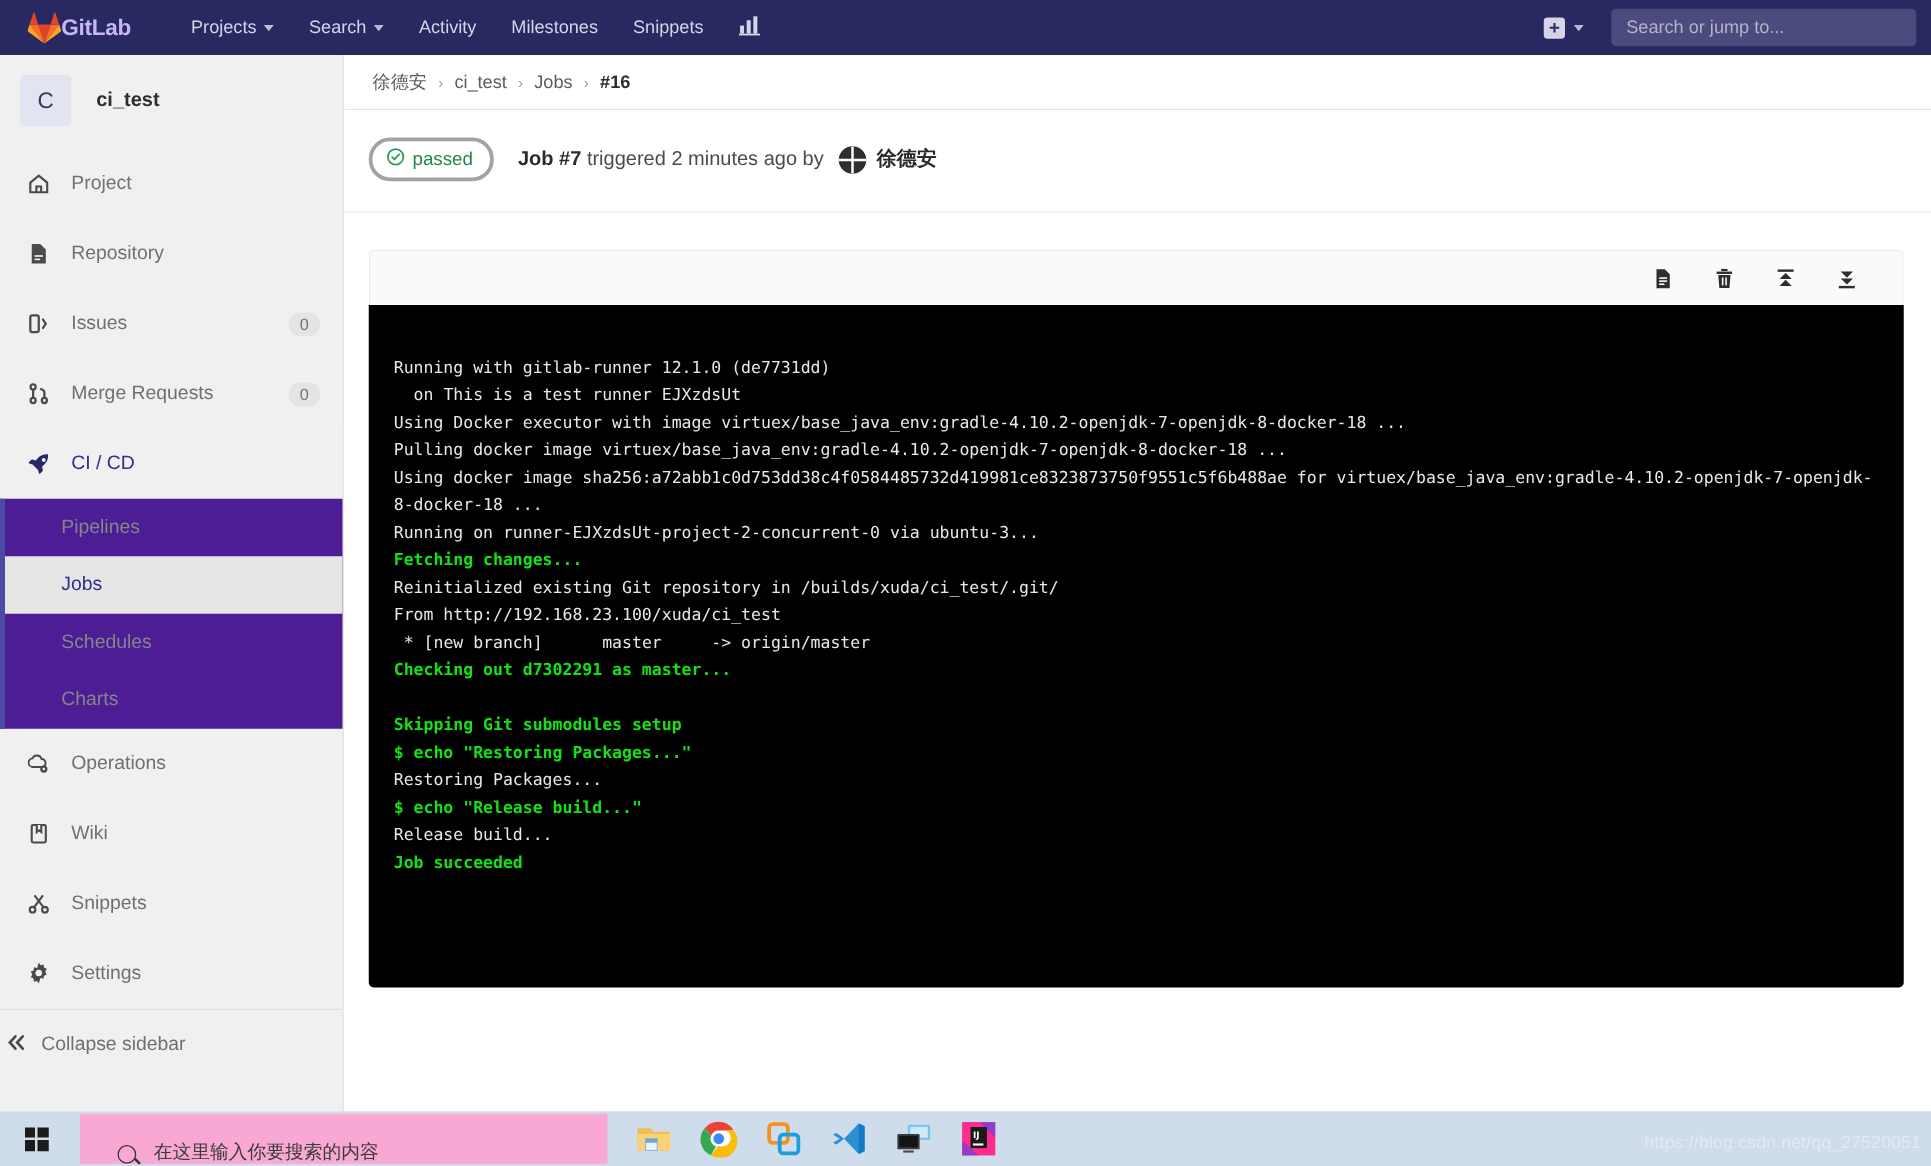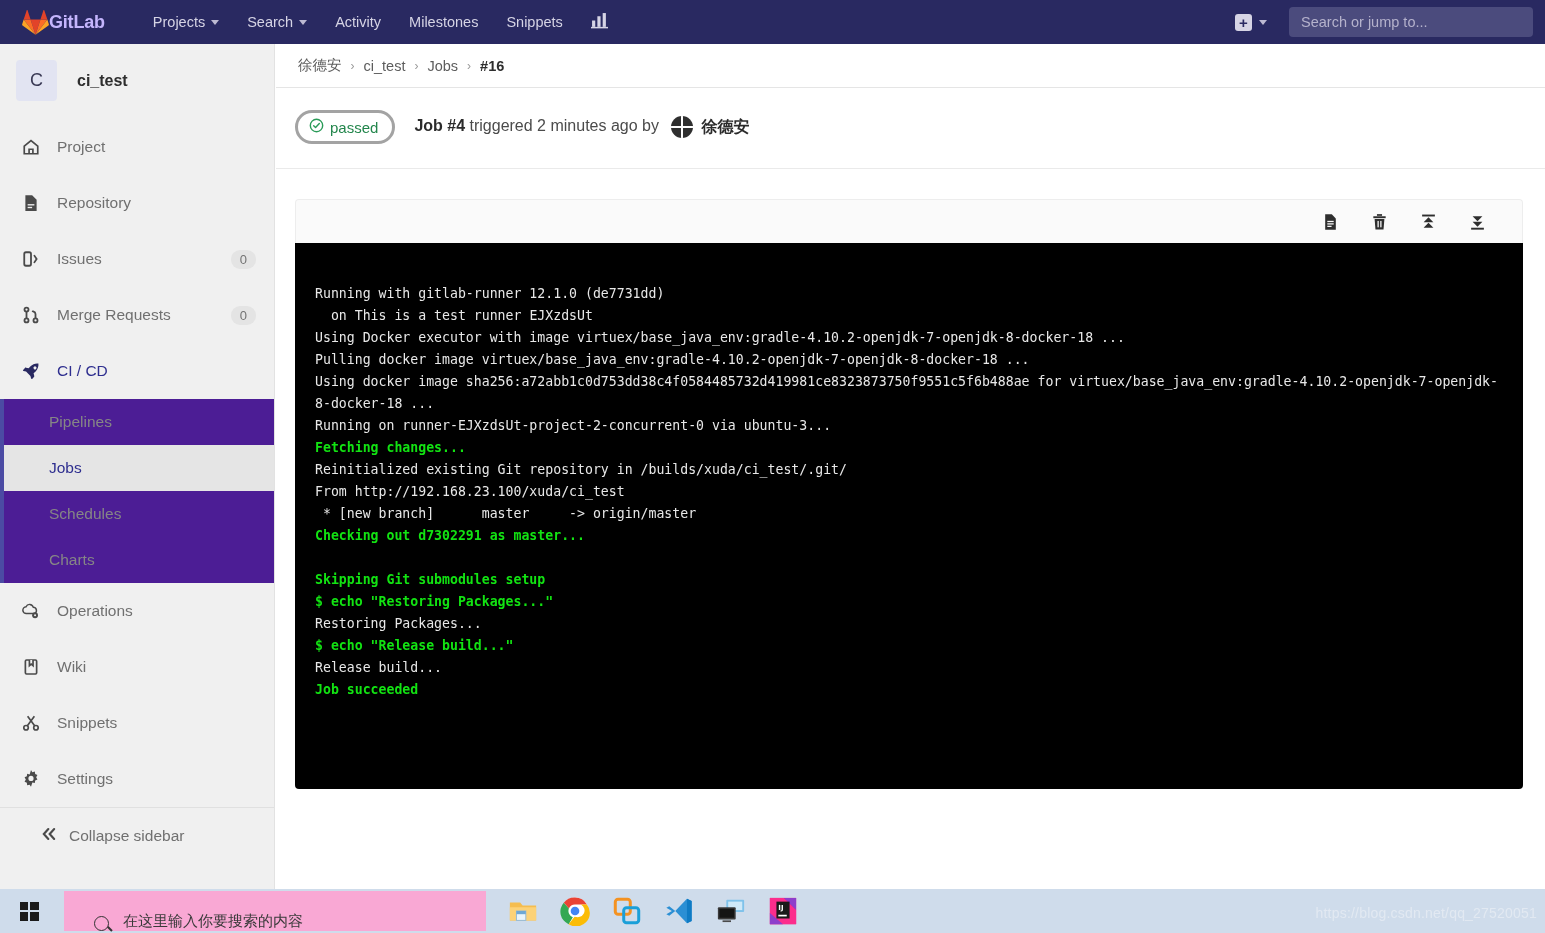--- a/index.html
+++ b/index.html
@@ -129,21 +129,21 @@
     cursor: pointer;
   }
   .sub-item.active {
     background: #e5e5e5; color: #2e2e8f;
   }
   .sep-line {
     height: 1px; background: #e0e0e0; margin: 0;
   }
   .collapse-row {
     display: flex; align-items: center;
-    height: 56px; padding-left: 40px;
+    height: 56px; padding-left: 4px;
     color: #707070; font-size: 15.5px;
     cursor: pointer;
   }
   .collapse-row .lbl { margin-left: 11px; }
 
   
   .content {
     position: absolute; top: 44px; left: 276px;
     width: 1269px; height: 845px;
     background: #fff;
@@ -460,21 +460,21 @@
     <div class="badge-passed">
       <span>
         <svg width="15" height="15" viewBox="0 0 16 16" fill="none" stroke="#2a9b58" stroke-width="1.5">
           <circle cx="8" cy="8" r="6.6"></circle>
           <path d="M5 8.2l2 2 4-4.3" stroke-linecap="round" stroke-linejoin="round"></path>
         </svg>
       </span>
       <span>passed</span>
     </div>
     <div class="job-title">
-      <b>Job #4</b><span> triggered 2 minutes ago by </span><span class="user-chip">
+      <b>Job #7</b><span> triggered 2 minutes ago by </span><span class="user-chip">
           <span class="user-avatar"></span>
           <span class="user-name">徐德安</span>
         </span>
     </div>
   </div>
 
   <div class="log-wrap">
     <div class="log-toolbar">
       <span class="tb-btn">
         <svg width="17" height="18" viewBox="0 0 16 16" fill="#2e2e2e">

